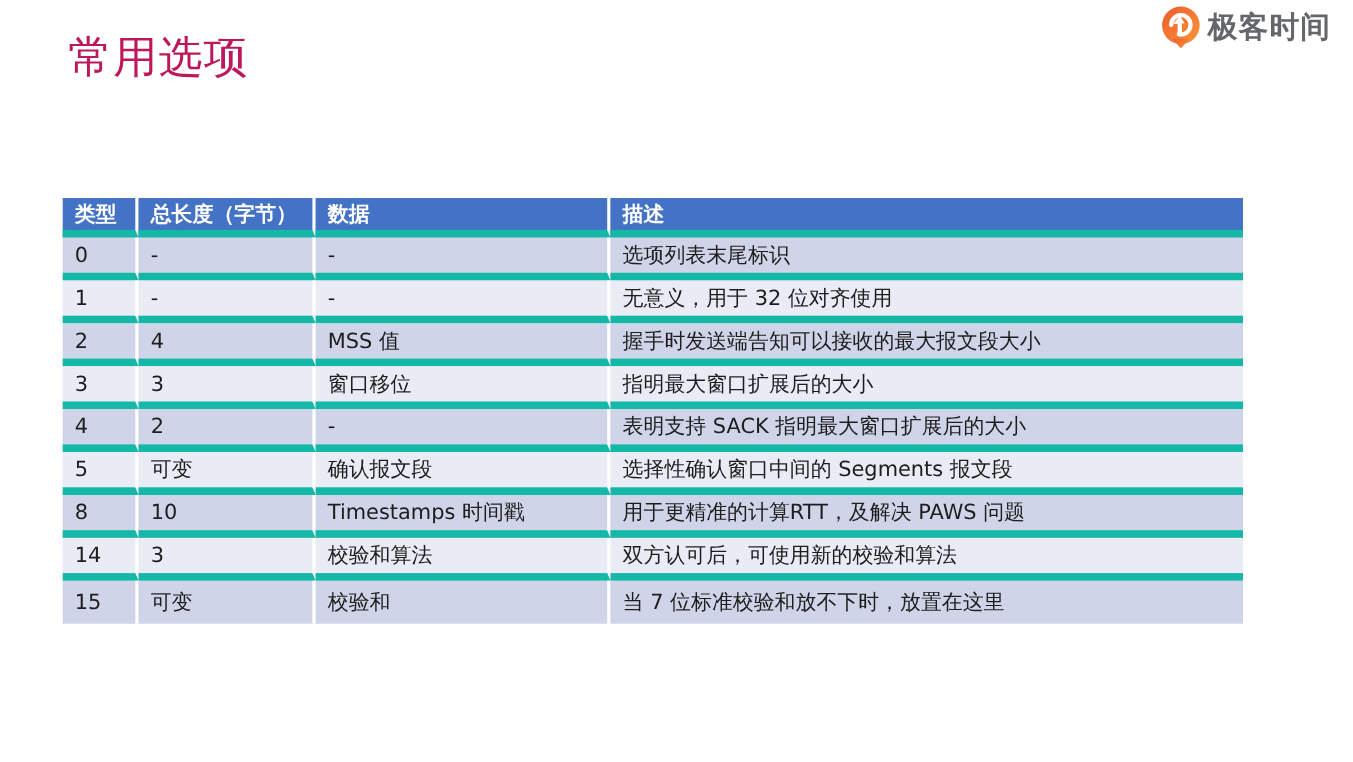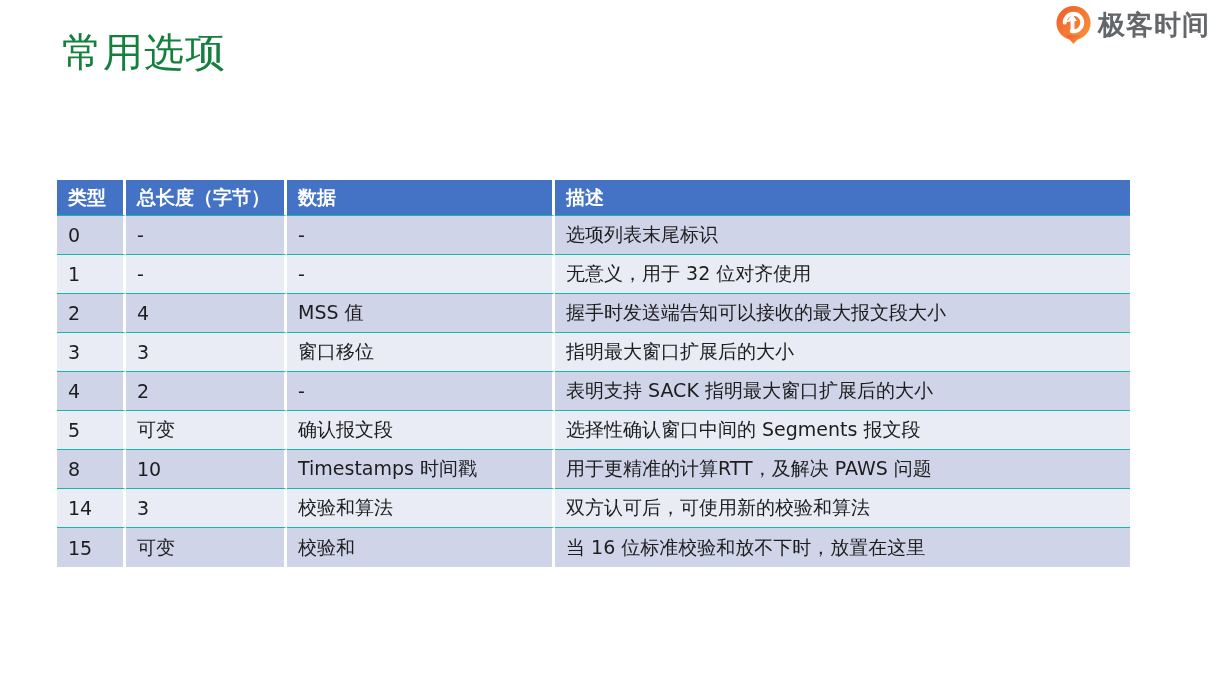--- a/index.html
+++ b/index.html
@@ -14,21 +14,21 @@
     height: 693px;
     background: #ffffff;
     overflow: hidden;
   }
   .slide-title {
     position: absolute;
     left: 62px;
     top: 28px;
     font-size: 40px;
     font-weight: 400;
-    color: #15803d;
+    color: #be185d;
     letter-spacing: 1px;
     line-height: 1.2;
   }
   .logo {
     position: absolute;
     top: 5px;
     right: 20px;
     display: flex;
     align-items: center;
     gap: 5px;
@@ -49,21 +49,21 @@
     border-spacing: 0;
     table-layout: fixed;
   }
   table.options th, table.options td {
     box-sizing: border-box;
     padding: 0 0 0 11px;
     text-align: left;
     vertical-align: middle;
     font-size: 19px;
     border-right: 3px solid #ffffff;
-    border-bottom: 1px solid #14b8a6;
+    border-bottom: 7px solid #14b8a6;
     white-space: nowrap;
     overflow: hidden;
   }
   table.options th:last-child, table.options td:last-child { border-right: none; }
   table.options tbody tr:last-child td { border-bottom: none; }
   table.options th {
     background: var(--header-bg, #4472C4);
     color: #ffffff;
     font-weight: bold;
     height: 36px;
@@ -160,18 +160,18 @@
         <tr class="band-light">
           <td>14</td>
           <td>3</td>
           <td>校验和算法</td>
           <td>双方认可后，可使用新的校验和算法</td>
         </tr>
         <tr class="band-dark">
           <td>15</td>
           <td>可变</td>
           <td>校验和</td>
-          <td>当 16 位标准校验和放不下时，放置在这里</td>
+          <td>当 7 位标准校验和放不下时，放置在这里</td>
         </tr>
       </tbody>
   </table>
 
 </div>
 
 </body></html>

